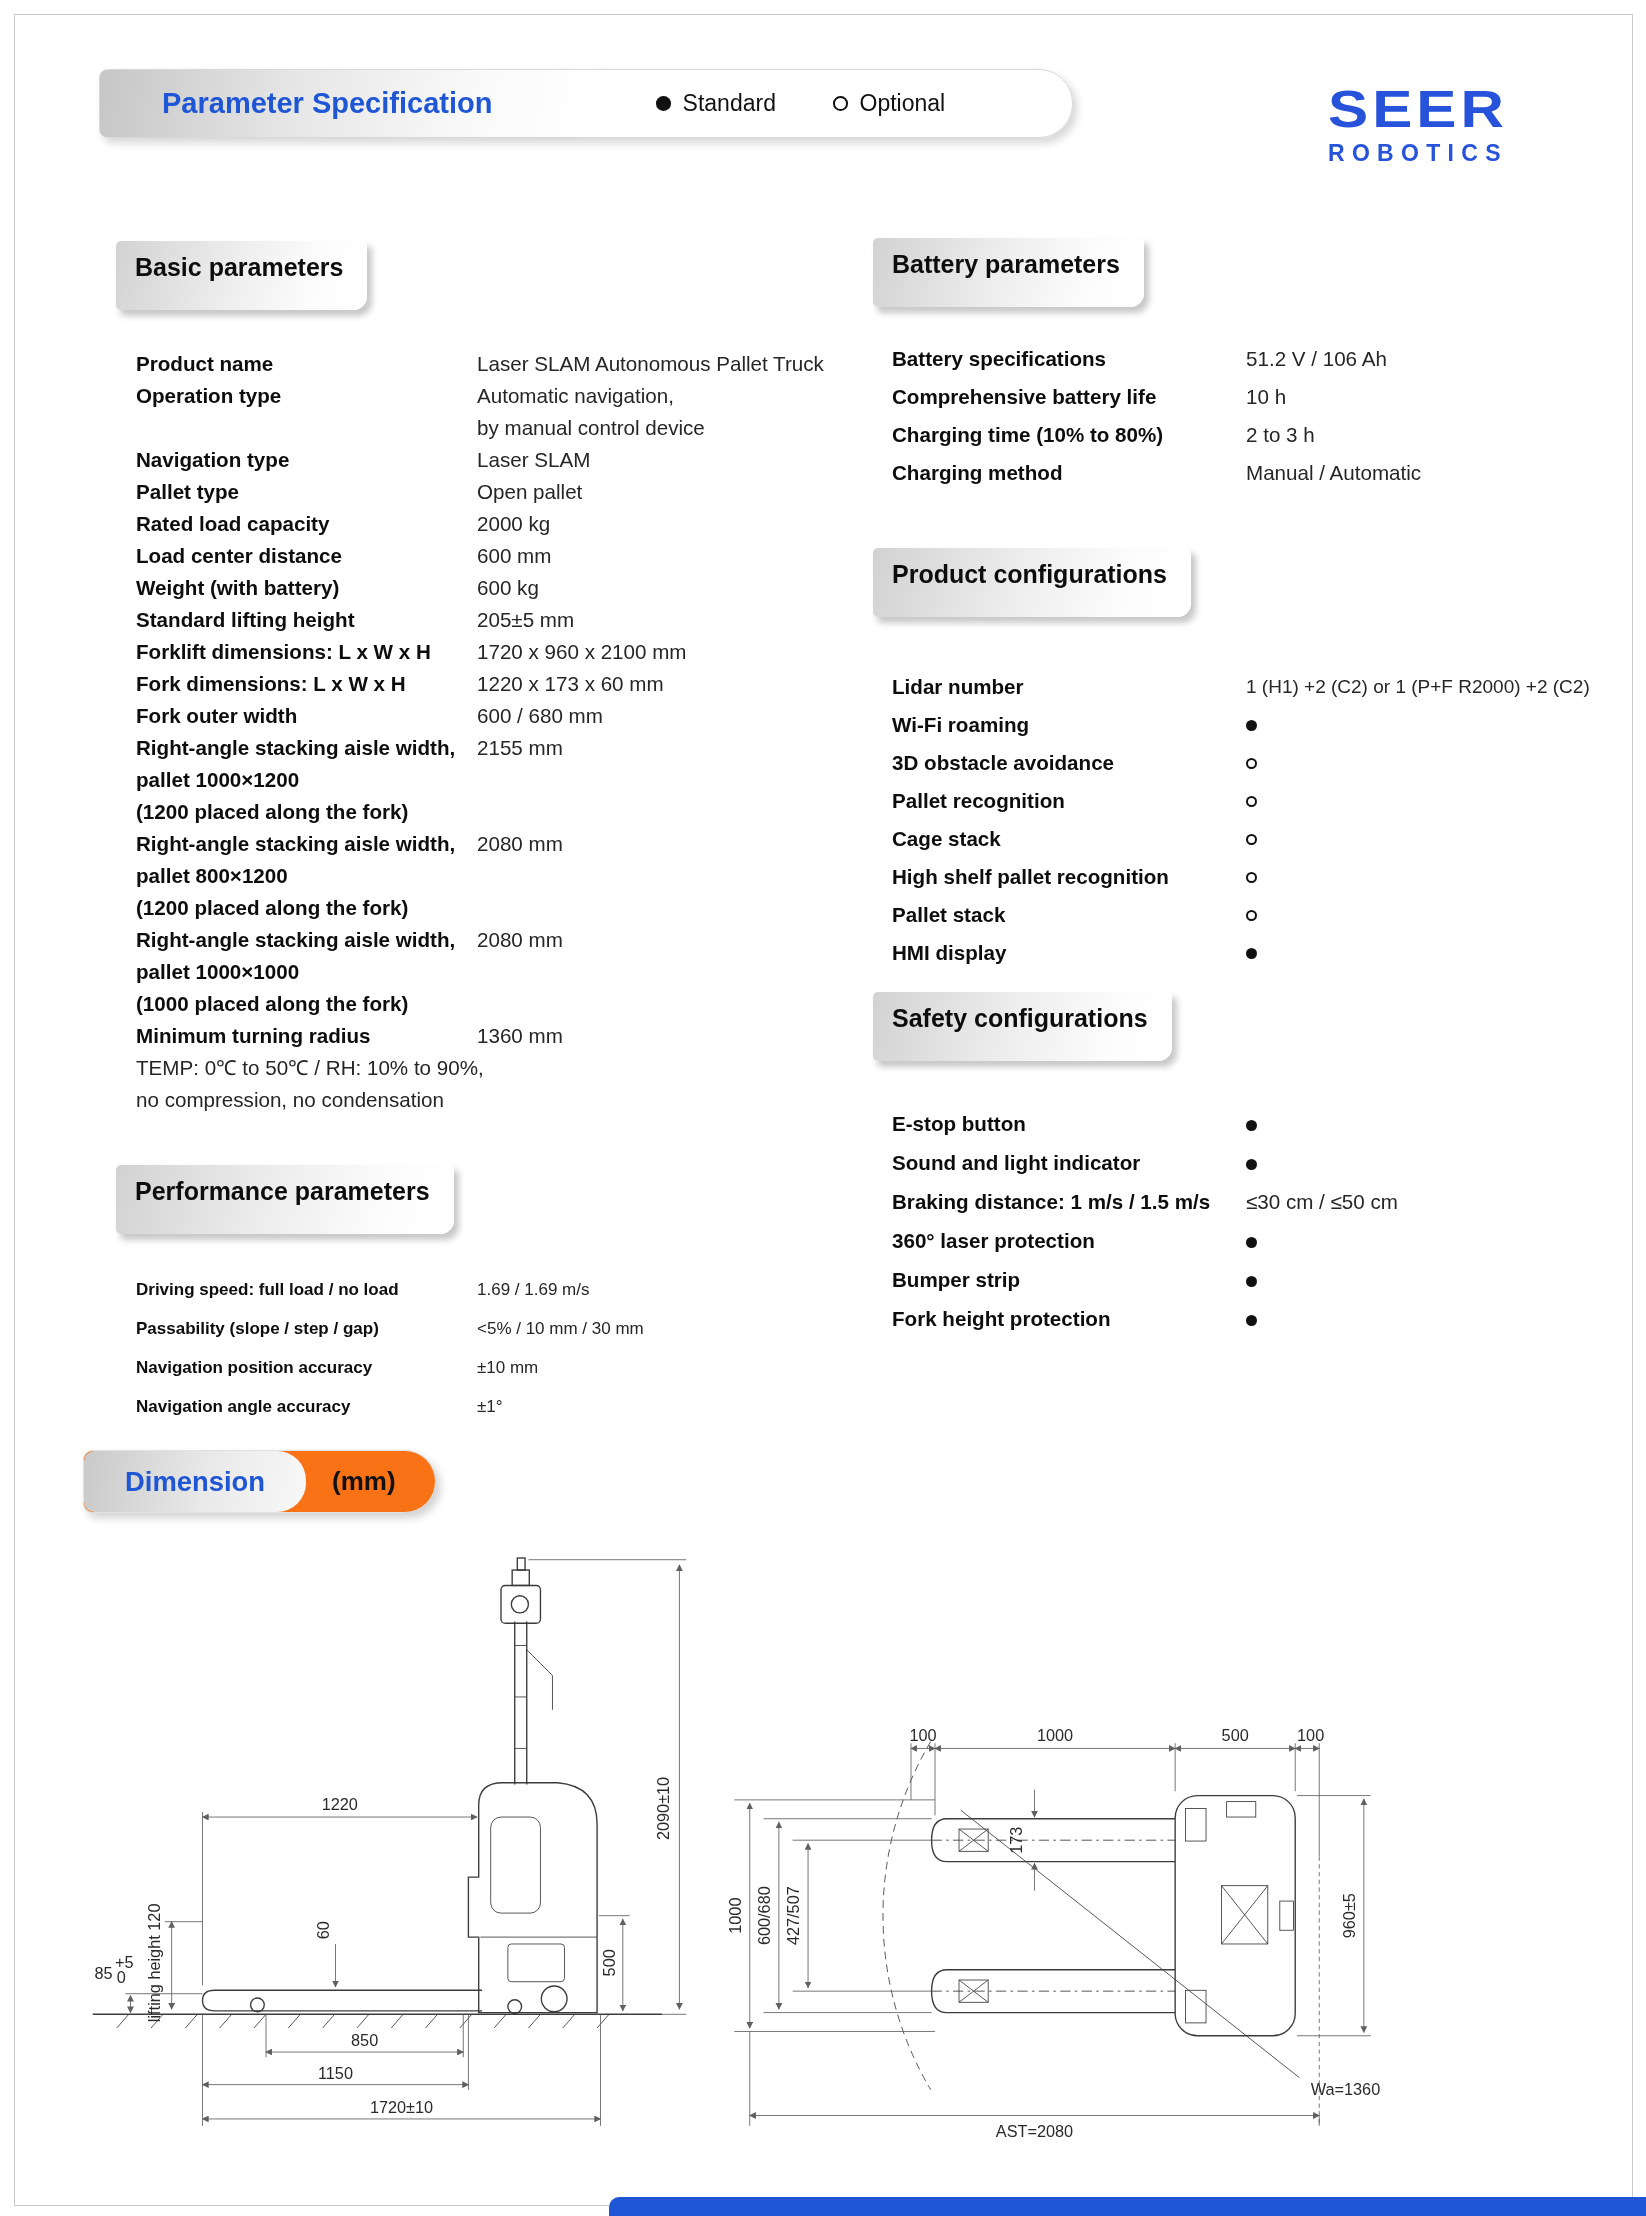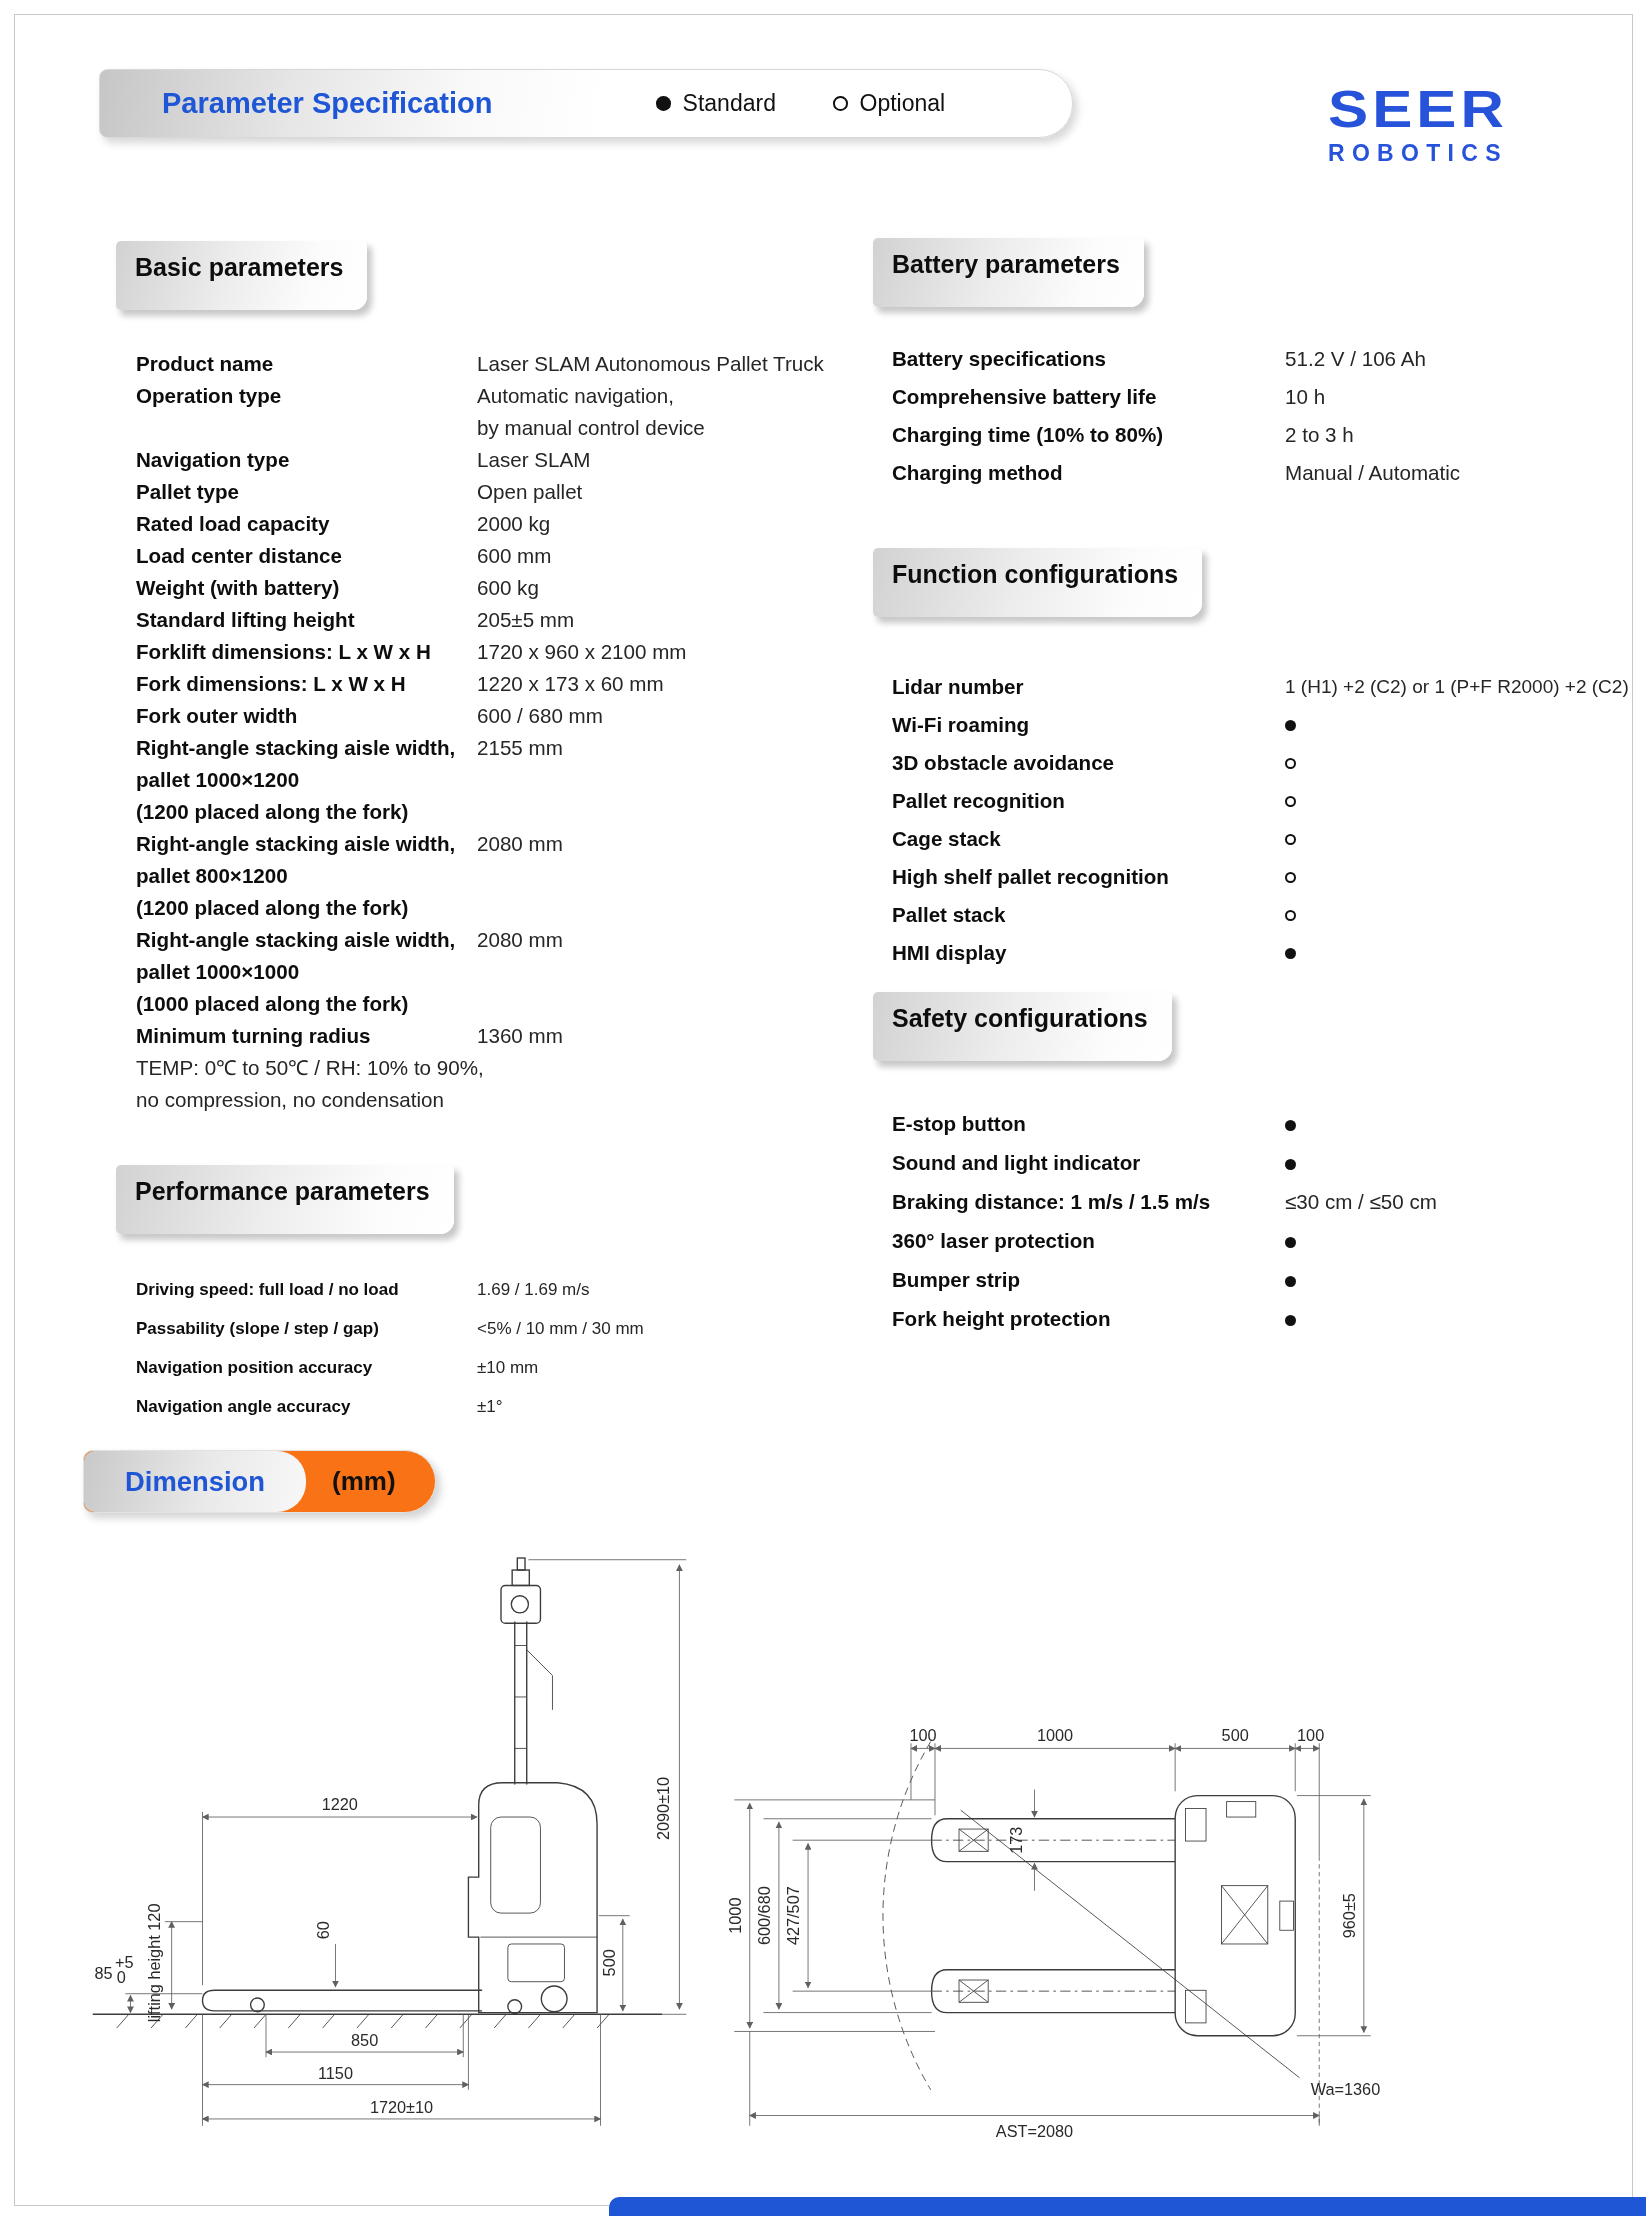--- a/index.html
+++ b/index.html
@@ -75,21 +75,21 @@
 
   .basic-rows { font-size:20.6px; width:755px; }
   .basic-rows .prow { line-height:32px; }
   .basic-rows .plabel { width:341px; }
 
   .perf-rows { font-size:17px; width:755px; }
   .perf-rows .prow { line-height:26px; margin-bottom:13px; }
   .perf-rows .plabel { width:341px; }
 
   .right-rows { font-size:20.6px; width:738px; }
-  .right-rows .prow { line-height:26px; margin-bottom:12px;gap:39px; }
+  .right-rows .prow { line-height:26px; margin-bottom:12px; }
   .right-rows .plabel { width:354px; }
   .right-rows .dot { width:11px; height:11px; margin-top:6.9px; }
   .right-rows .dot.hollow { width:11px; height:11px; border-width:2.1px; }
   #safety-rows .prow { margin-bottom:13px; }
   #function-rows .pvalue { font-size:19px; line-height:26px; }
 
   
   .drawings { position:absolute; left:0; top:1534px; }
   .drawings text { font-family:"Liberation Sans", sans-serif; font-size:19px; fill:#2a2a2a; stroke:none; }
   .machine { stroke:#3c3c3c; stroke-width:1.6; fill:none; }
@@ -231,21 +231,21 @@
       <div class="prow">
         <div class="plabel">Charging time (10% to 80%)</div>
         <div class="pvalue">2 to 3 h</div>
       </div>
       <div class="prow">
         <div class="plabel">Charging method</div>
         <div class="pvalue">Manual / Automatic</div>
       </div>
     </div>
 
-  <div class="sec-h" style="left:873px; top:548px;">Function configurations</div>
+  <div class="sec-h" style="left:873px; top:548px;">Product configurations</div>
   <div class="rows right-rows" id="function-rows" style="left:892px; top:645px;">
       <div class="prow">
         <div class="plabel">Lidar number</div>
         <div class="pvalue">1 (H1) +2 (C2) or 1 (P+F R2000) +2 (C2)</div>
       </div>
       <div class="prow">
         <div class="plabel">Wi-Fi roaming</div>
         <div class="pvalue"><span class="dot filled"></span></div>
       </div>
       <div class="prow">

